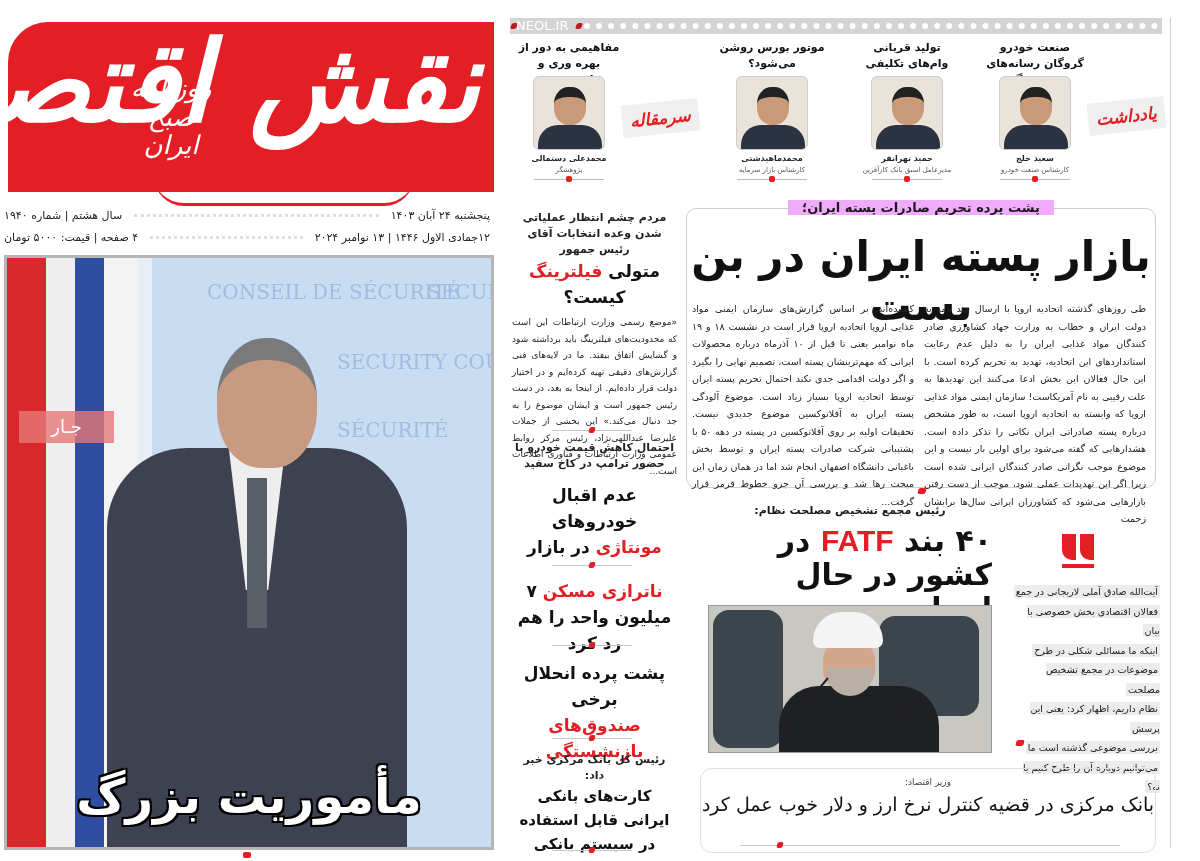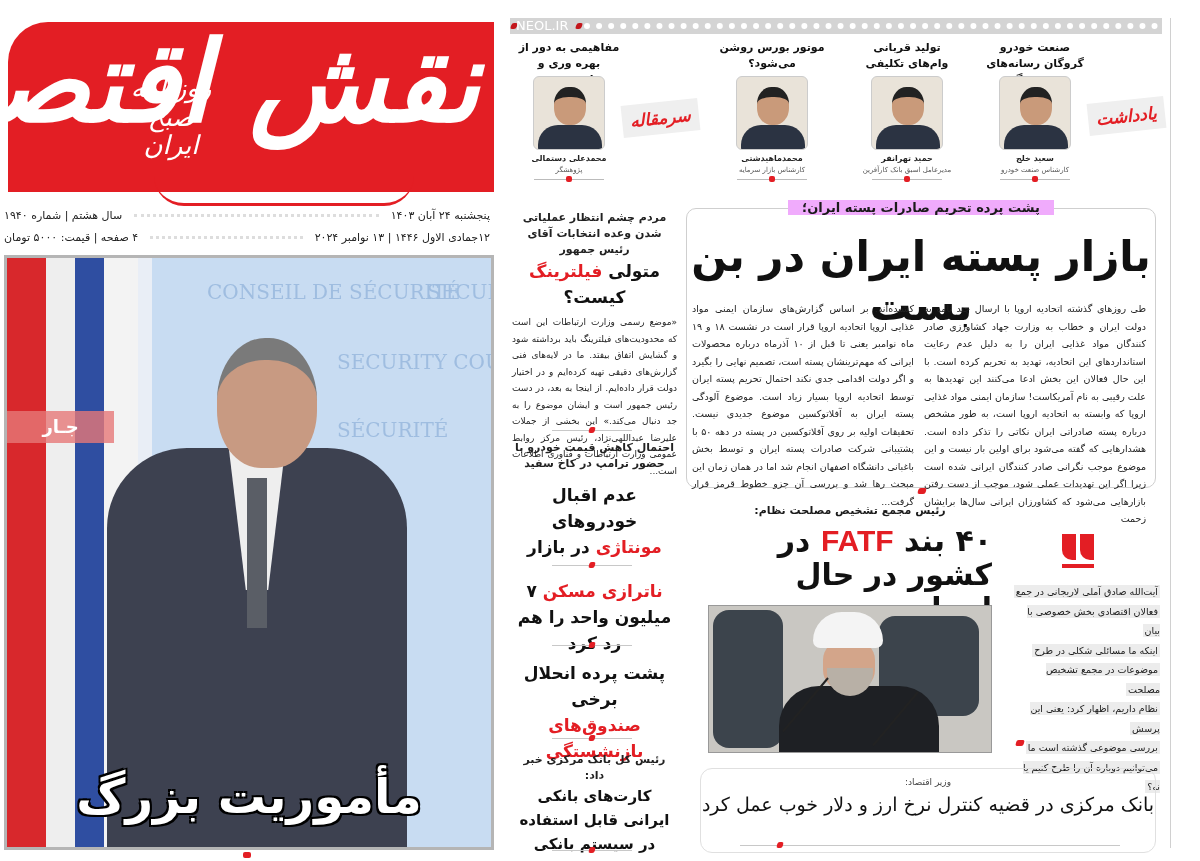--- a/index.html
+++ b/index.html
@@ -19,21 +19,21 @@
 
   
   .hero { position: absolute; left: 4px; top: 255px; width: 490px; height: 595px; border: 3px solid #b5b5b5; overflow: hidden;
           background: linear-gradient(90deg, #d8282c 0 8%, #eee 8% 14%, #2f4ea1 14% 20%, #f3f3f3 20% 27%, #e9eef6 27% 30%, #c8dcf2 30% 100%); }
   .hero .council-text { position: absolute; color: #9fbde0; font-family: "DejaVu Serif", serif; font-size: 20px; white-space: nowrap; direction: ltr; }
   .hero .person { position: absolute; left: 100px; top: 80px; width: 300px; height: 520px; }
   .hero .head { position: absolute; left: 110px; top: 0; width: 100px; height: 130px; background: #c89a82; border-radius: 48% 48% 44% 44%; border-top: 22px solid #7a7a7a; }
   .hero .suit { position: absolute; left: 0; top: 110px; width: 300px; height: 420px; background: #3d4150; border-radius: 80px 80px 0 0; }
   .hero .shirt { position: absolute; left: 122px; top: 112px; width: 56px; height: 140px; background: #eeeeee; clip-path: polygon(0 0,100% 0,70% 100%,30% 100%); }
   .hero .tie { position: absolute; left: 140px; top: 140px; width: 20px; height: 150px; background: #5a5e66; }
-  .hero .source-tag { position: absolute; left: 0; top: 153px; width: 107px; height: 32px; background: rgba(230,120,120,0.8); color: #fff; font-weight: bold; font-size: 18px; text-align: center; line-height: 32px; }
+  .hero .source-tag { position: absolute; left: 12px; top: 153px; width: 95px; height: 32px; background: rgba(230,120,120,0.8); color: #fff; font-weight: normal; font-size: 18px; text-align: center; line-height: 32px; }
   .hero .kicker { position: absolute; left: 0; right: 0; top: 480px; text-align: center; font-weight: bold; font-size: 19px; color: #fff; text-shadow: 1px 1px 0 #000, -1px -1px 0 #000, 1px -1px 0 #000, -1px 1px 0 #000; }
   .hero .title { position: absolute; left: 0; right: 0; top: 510px; text-align: center; font-weight: bold; font-size: 48px; color: #fff; text-shadow: 2px 2px 0 #000, -2px -2px 0 #000, 2px -2px 0 #000, -2px 2px 0 #000; }
   .hero-page-mark { position: absolute; left: 243px; top: 852px; width: 8px; height: 6px; background: #e31e24; border-radius: 2px; }
 
   
   .neo-bar { position: absolute; left: 510px; top: 18px; width: 652px; height: 16px; background: #d4d4d4; }
   .neo-bar .neo-label { position: absolute; left: 6px; top: 0; font-size: 13px; color: #fff; line-height: 16px; direction: ltr; }
   .neo-bar .neo-dots { position: absolute; left: 74px; right: 4px; top: 5px; height: 6px; border-top: 6px dotted #fff; }
   .neo-bar .red-dot { position: absolute; top: 5px; width: 6px; height: 6px; background: #c3161c; border-radius: 2px; transform: skewX(-20deg); }
   .strip-divider { position: absolute; left: 1170px; top: 18px; width: 1px; height: 830px; background: #d0d0d0; }

